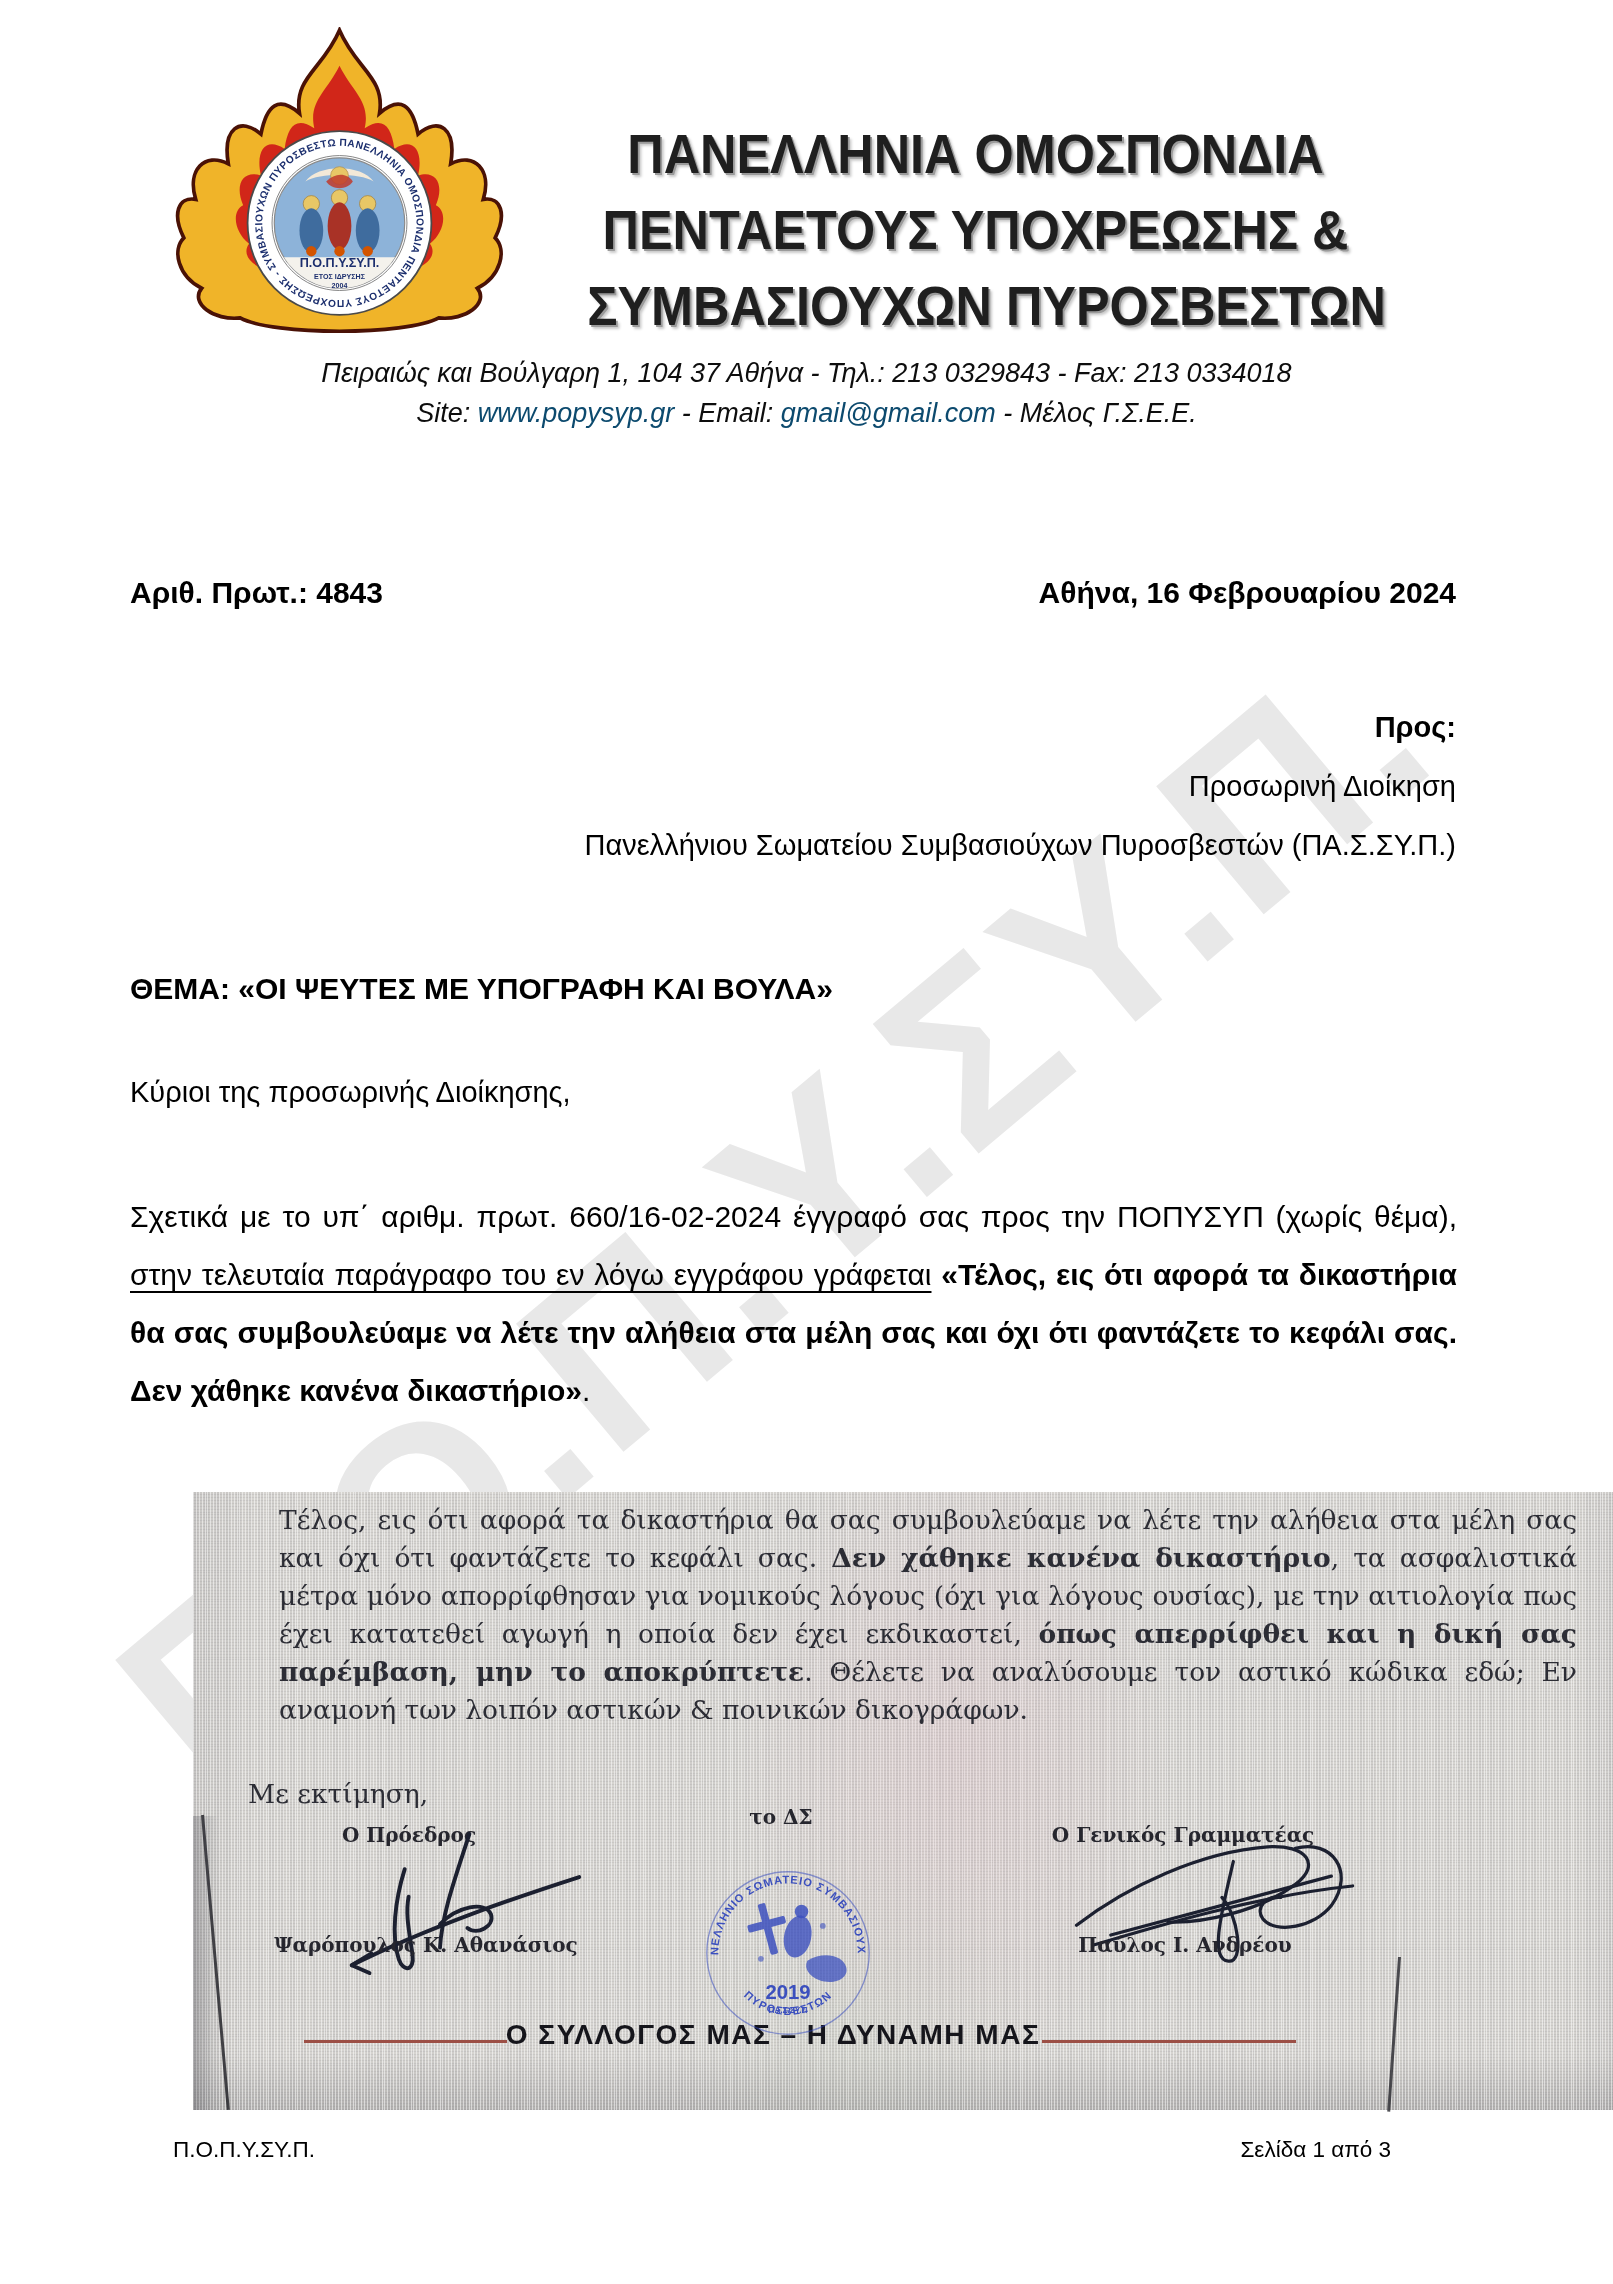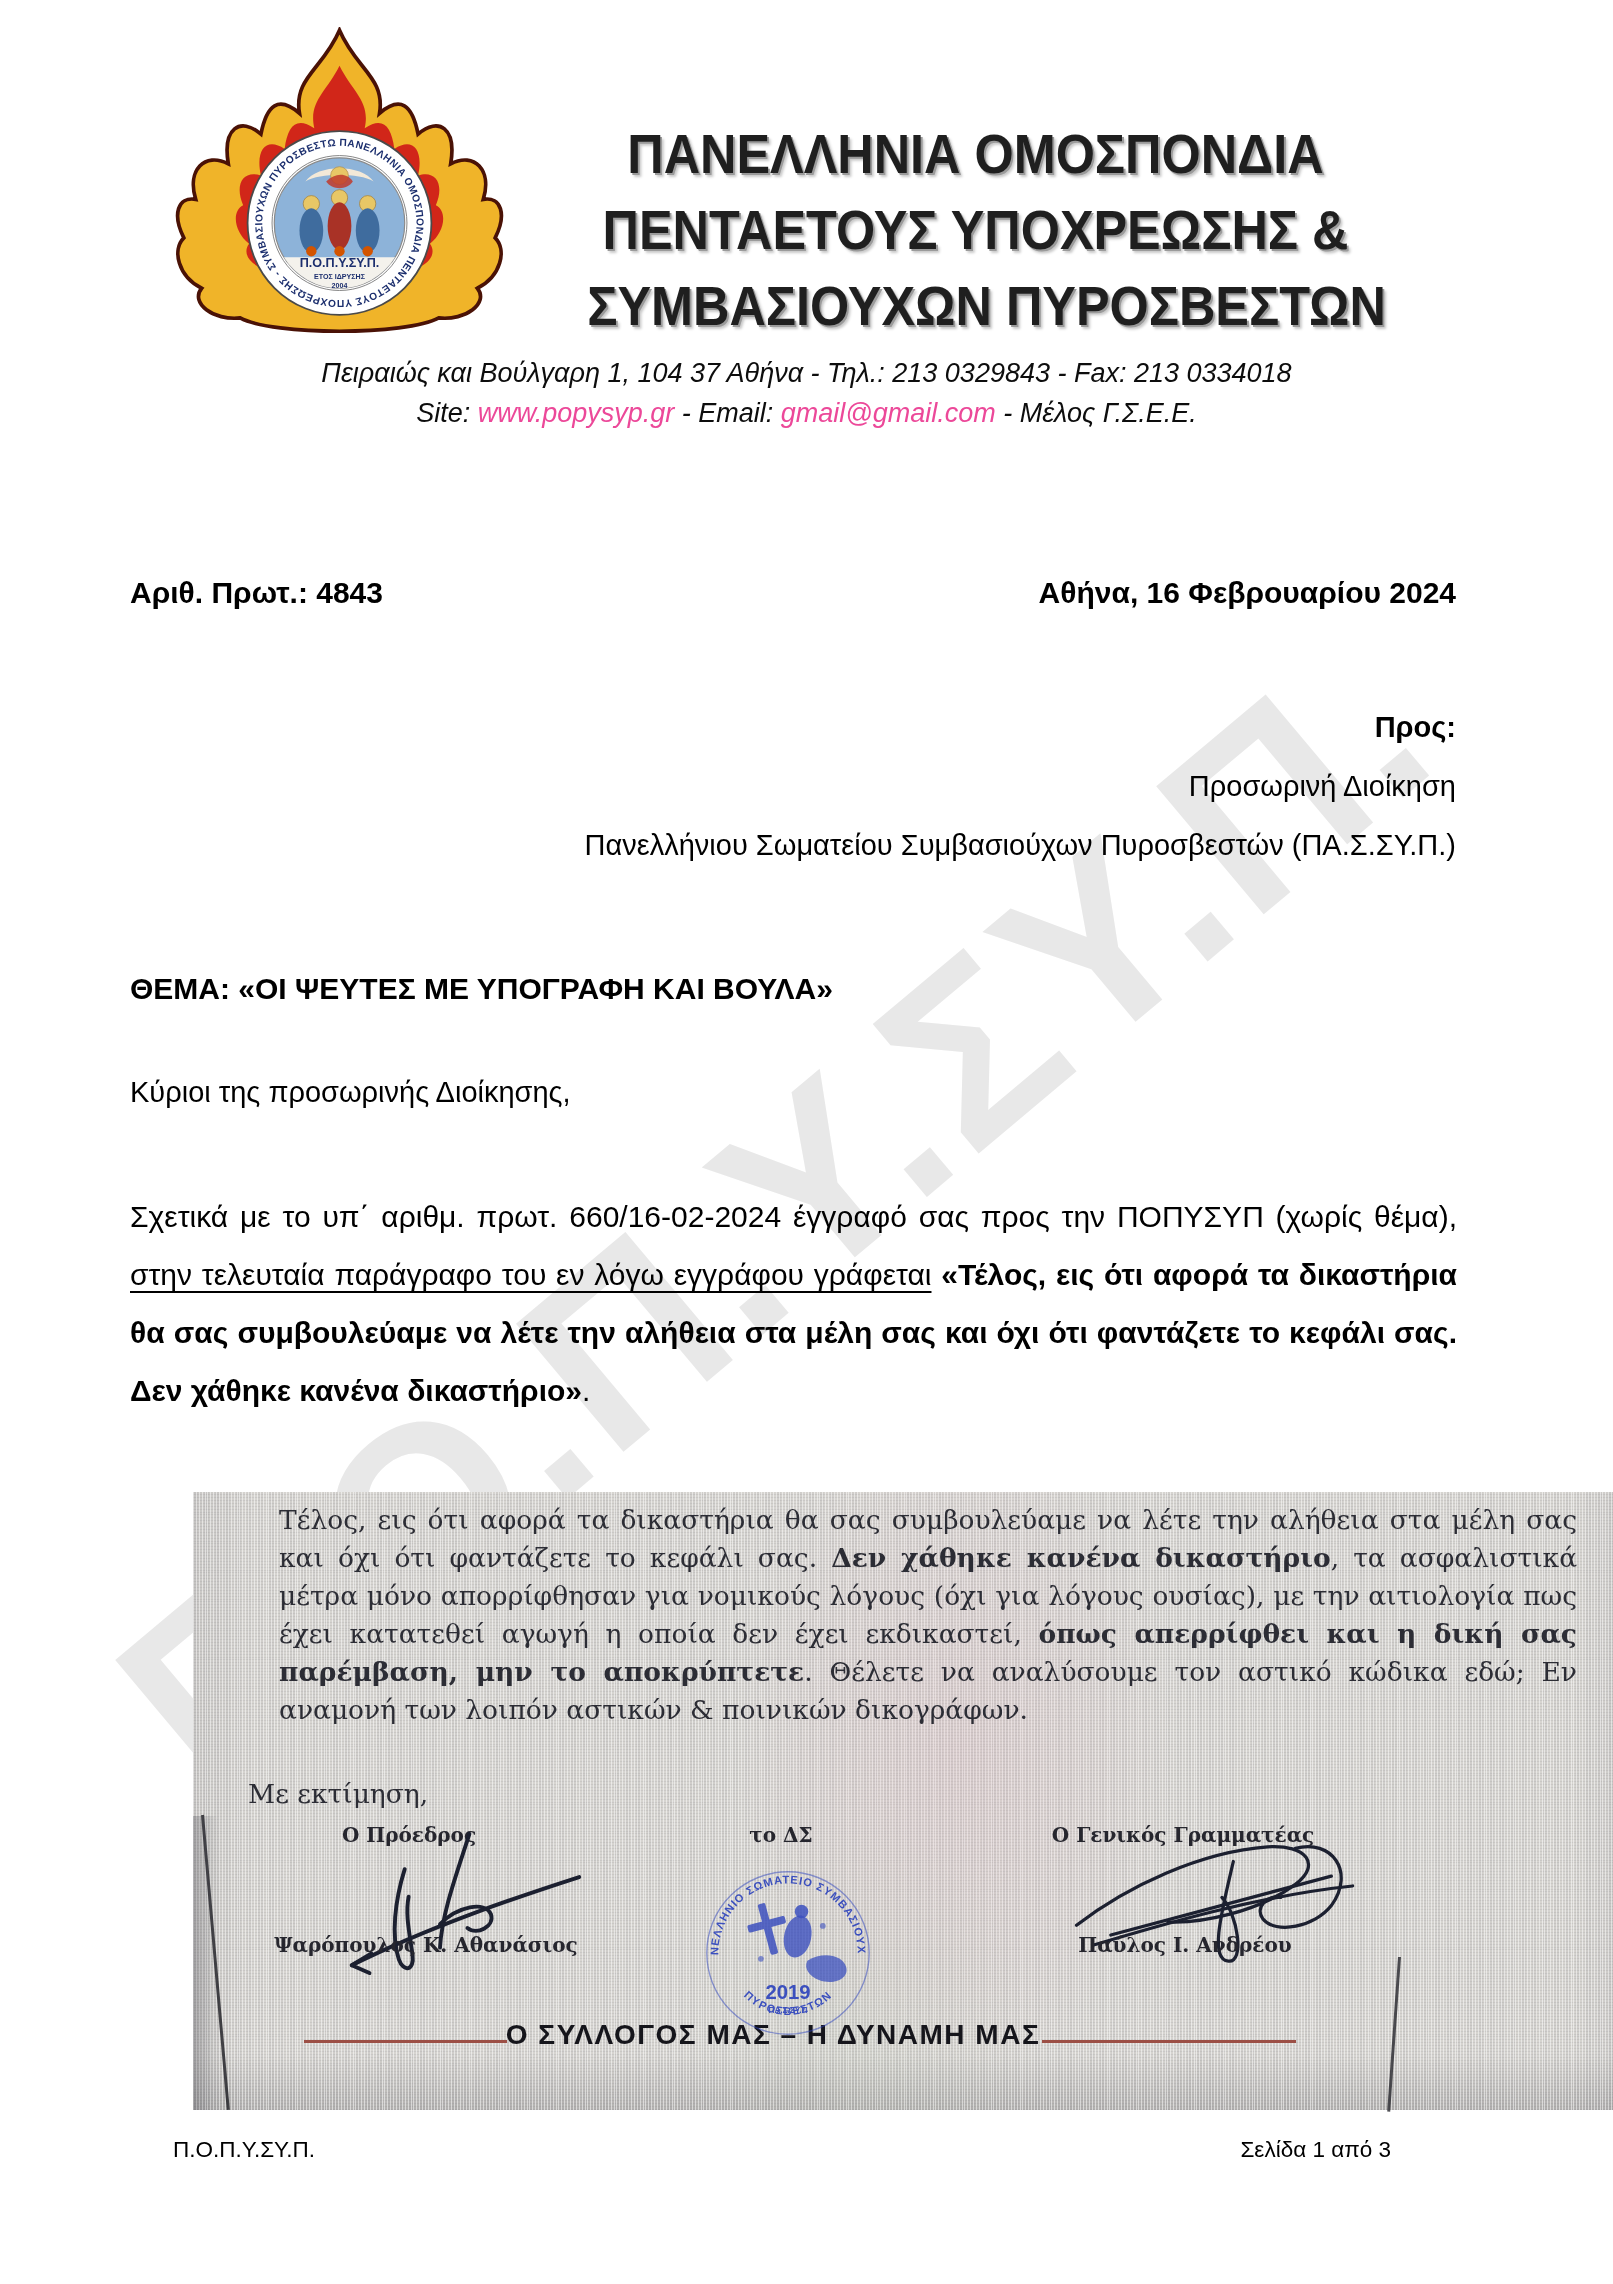--- a/index.html
+++ b/index.html
@@ -17,21 +17,21 @@
   
   .logo-svg { position:absolute; left:169px; top:27.4px; width:341px; height:312px; }
   .org-title { position:absolute; left:544px; top:116px; width:863px; text-align:center; }
   .org-title-line {
     font-size:56px; font-weight:700; color:#1f1f1f; line-height:76px; white-space:nowrap;
     transform:scaleX(.9); transform-origin:center;
     text-shadow:2px 2px 0 #9b9b9b, 3.9px 3.9px 2.9px #c9c9c9;
   }
   .reg-lines { position:absolute; left:0; right:0; top:353px; text-align:center;
     font-style:italic; font-size:27px; line-height:40px; color:#0d0d0d; }
-  .reg-lines a, .lnk { color:#ec4899; text-decoration:none; font-style:italic; }
+  .reg-lines a, .lnk { color:#0c4a6e; text-decoration:none; font-style:italic; }
   
   .meta-row { position:absolute; left:130px; right:157px; top:576px;
     display:flex; justify-content:space-between; font-size:30px; font-weight:700; }
   .recipient { position:absolute; right:157px; top:698px; text-align:right;
     font-size:29px; line-height:59px; }
   .recipient .to-label { font-weight:700; }
   .subject { position:absolute; left:130px; top:972px; font-size:30px; font-weight:700; }
   .salutation { position:absolute; left:130px; top:1076px; font-size:29px; }
   
   .body-par { position:absolute; left:130px; width:1327px; top:1188px;
@@ -53,21 +53,21 @@
   }
   .shot-text { position:absolute; left:86px; right:57px; top:8.8px;
     font-family:"DejaVu Serif",serif; font-size:26.5px; line-height:38px;
     color:#2c2d35; text-align:justify; }
   .shot-closing { position:absolute; left:55px; top:286px;
     font-family:"DejaVu Serif",serif; font-size:26.5px; color:#2c2d35; }
   .shot-label, .shot-name {
     position:absolute; transform:translateX(-50%); white-space:nowrap;
     font-family:"DejaVu Serif",serif; font-weight:700; font-size:20px; color:#26262e; }
   .lbl-president { left:216px; top:331px; }
-  .lbl-board { left:588px; top:331px;text-align:center; }
+  .lbl-board { left:588px; top:313px;text-align:center; }
   .lbl-secretary { left:990px; top:331px; }
   .name-president { left:233px; top:441px; }
   .name-secretary { left:992px; top:441px; }
   .sig { position:absolute; }
   .sig-president { left:90px; top:338px; width:314px; height:147px; }
   .sig-secretary { left:838px; top:345px; width:372px; height:147px; }
   .slogan { position:absolute; left:580px; top:527px; transform:translateX(-50%);
     font-weight:800; font-size:28px; letter-spacing:1.5px; color:#15151b; white-space:nowrap; }
   .slogan-line { position:absolute; height:2.9px; background:#9c4f45; top:548px; }
   .slogan-line.left { left:111px; width:203px; }

